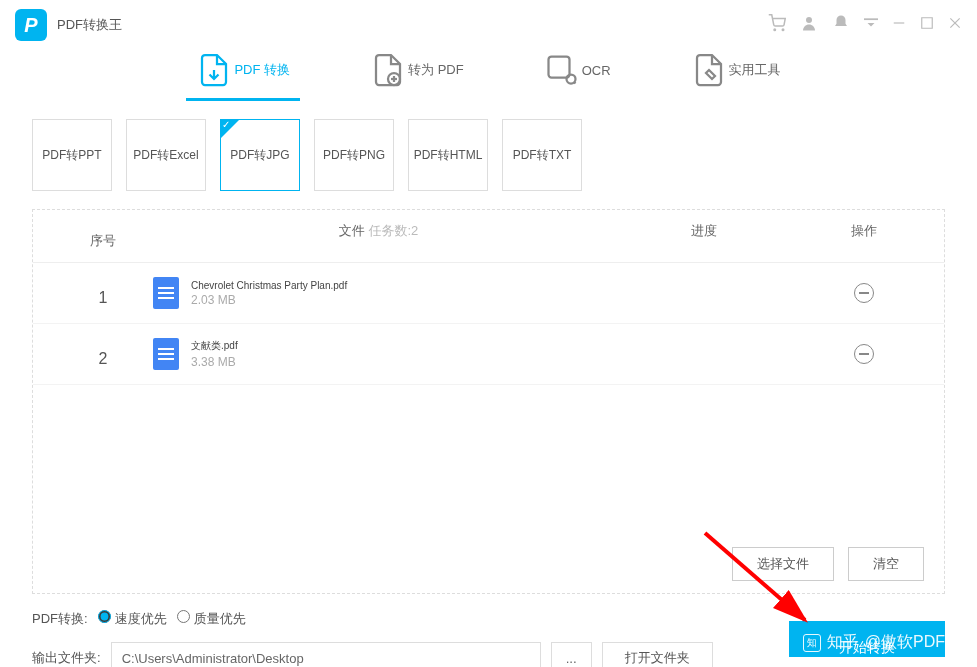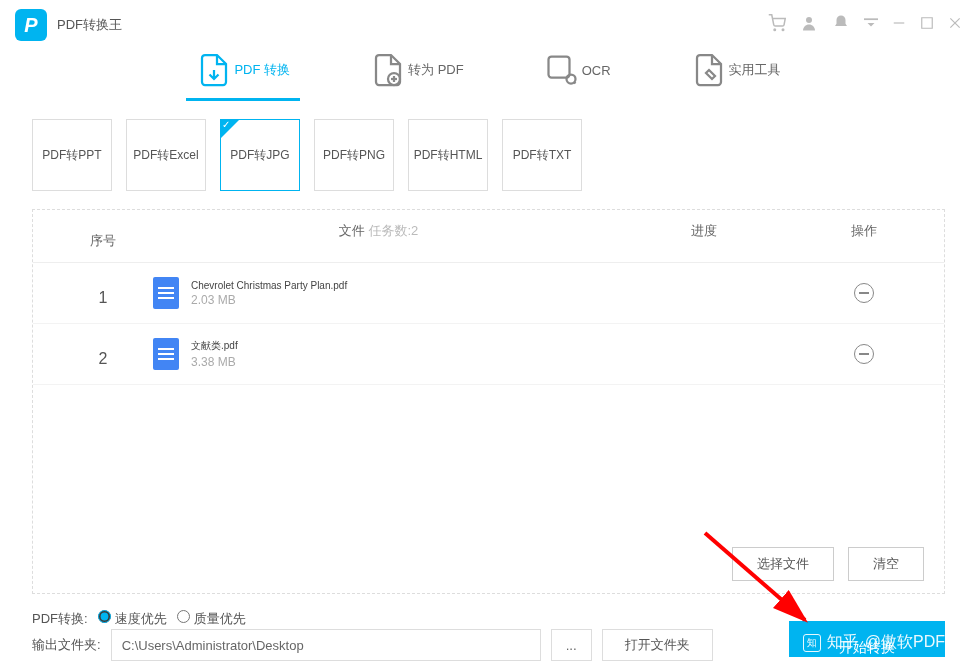--- a/index.html
+++ b/index.html
@@ -43,21 +43,21 @@
     .file-size { color: #aaa; font-size: 12px; margin-top: 2px; }
     .op-btn { width: 20px; height: 20px; border: 1.5px solid #888; border-radius: 50%; display: flex; align-items: center; justify-content: center; margin: 0 auto; cursor: pointer; }
     .op-btn::after { content: ""; width: 10px; height: 1.5px; background: #888; }
     
     .drop-area { height: 150px; }
     
     .panel-actions { display: flex; gap: 14px; justify-content: flex-end; padding: 12px 20px; }
     .btn-outline { padding: 7px 24px; border: 1px solid #ccc; background: #fff; color: #555; font-size: 13px; cursor: pointer; }
     
     .settings { padding: 16px 32px 0; font-size: 13px; color: #555; }
-    .setting-row { display: flex; align-items: center; gap: 10px; margin-bottom: 1px; }
+    .setting-row { display: flex; align-items: center; gap: 10px; margin-bottom: 14px; }
     .radio-item { display: flex; align-items: flex-start; gap: 4px; cursor: pointer; }
     .radio-item input[type=radio] { accent-color: #00b4f0; }
     .out-path { display: flex; align-items: center; gap: 10px; }
     .out-input { flex: 0 0 430px; height: 32px; border: 1px solid #ddd; padding: 0 10px; color: #666; font-size: 13px; }
     .dots-btn { border: 1px solid #ddd; background: #fff; height: 32px; padding: 0 14px; cursor: pointer; color: #666; }
     .open-folder-btn { border: 1px solid #ddd; background: #fff; height: 32px; padding: 0 22px; cursor: pointer; color: #555; font-size: 13px; }
     .convert-btn { position: absolute; right: 32px; bottom: 10px; height: 36px; padding: 18px 50px; background: #00b4f0; color: #fff; border: none; font-size: 14px; cursor: pointer; }
     
     .watermark { position: absolute; right: 32px; bottom: 14px; color: rgba(255,255,255,0.92); font-size: 16px; pointer-events: none; display: flex; align-items: center; gap: 6px; }
     .wm-logo { width: 18px; height: 18px; border: 1.5px solid rgba(255,255,255,0.9); border-radius: 3px; display: flex; align-items: center; justify-content: center; font-size: 10px; }

